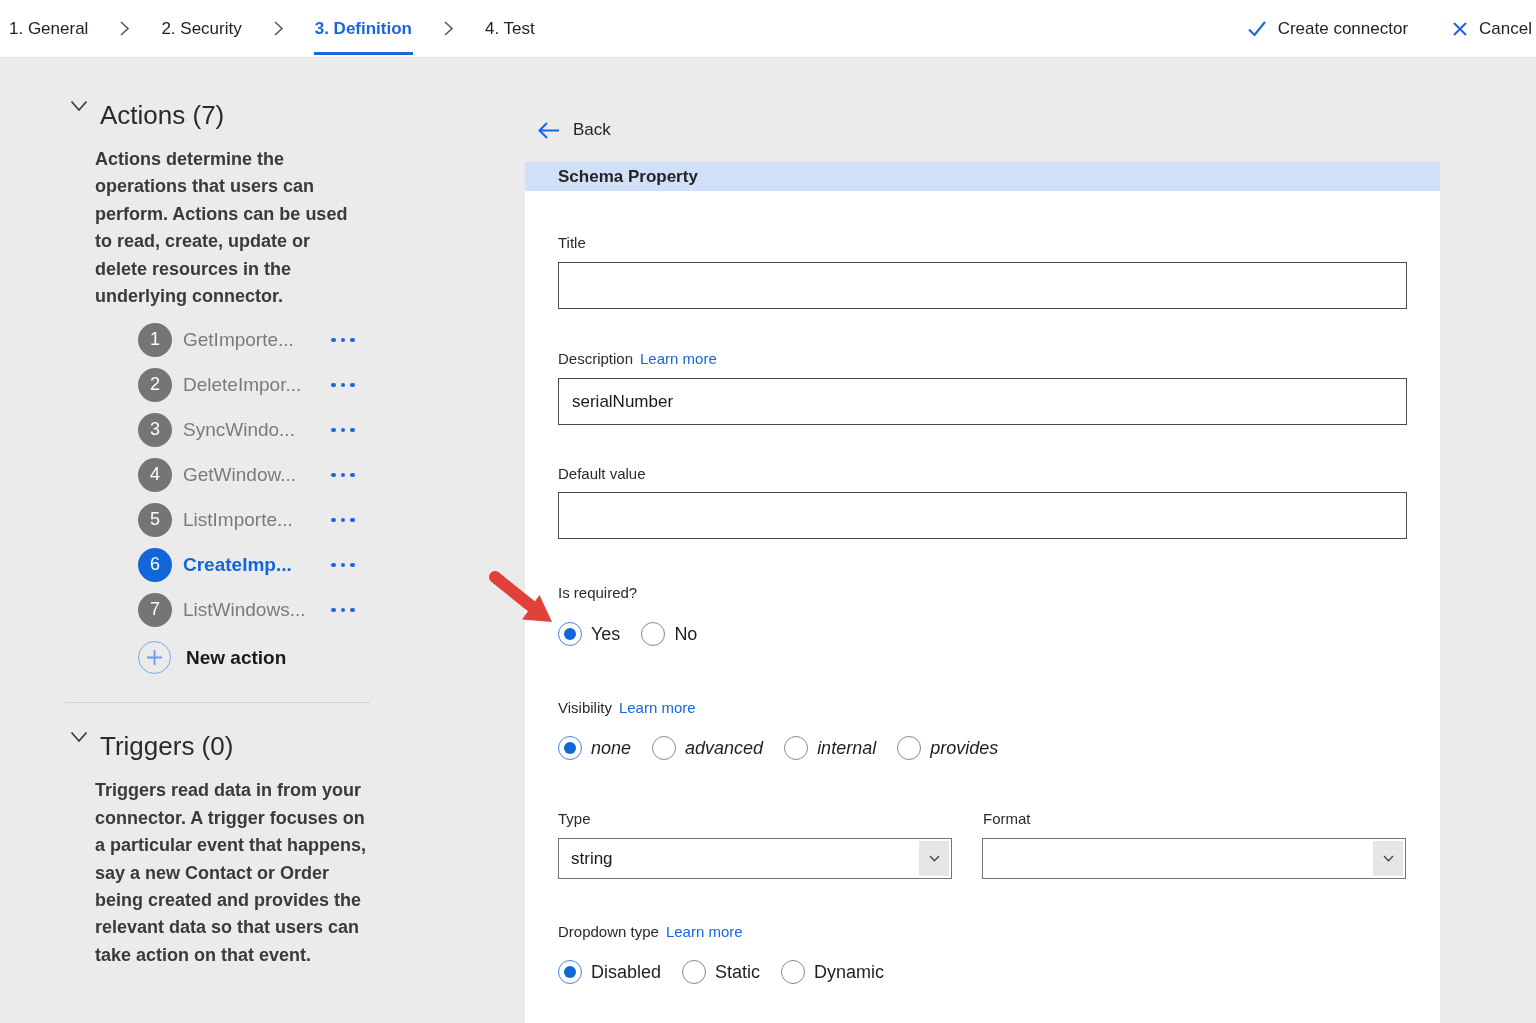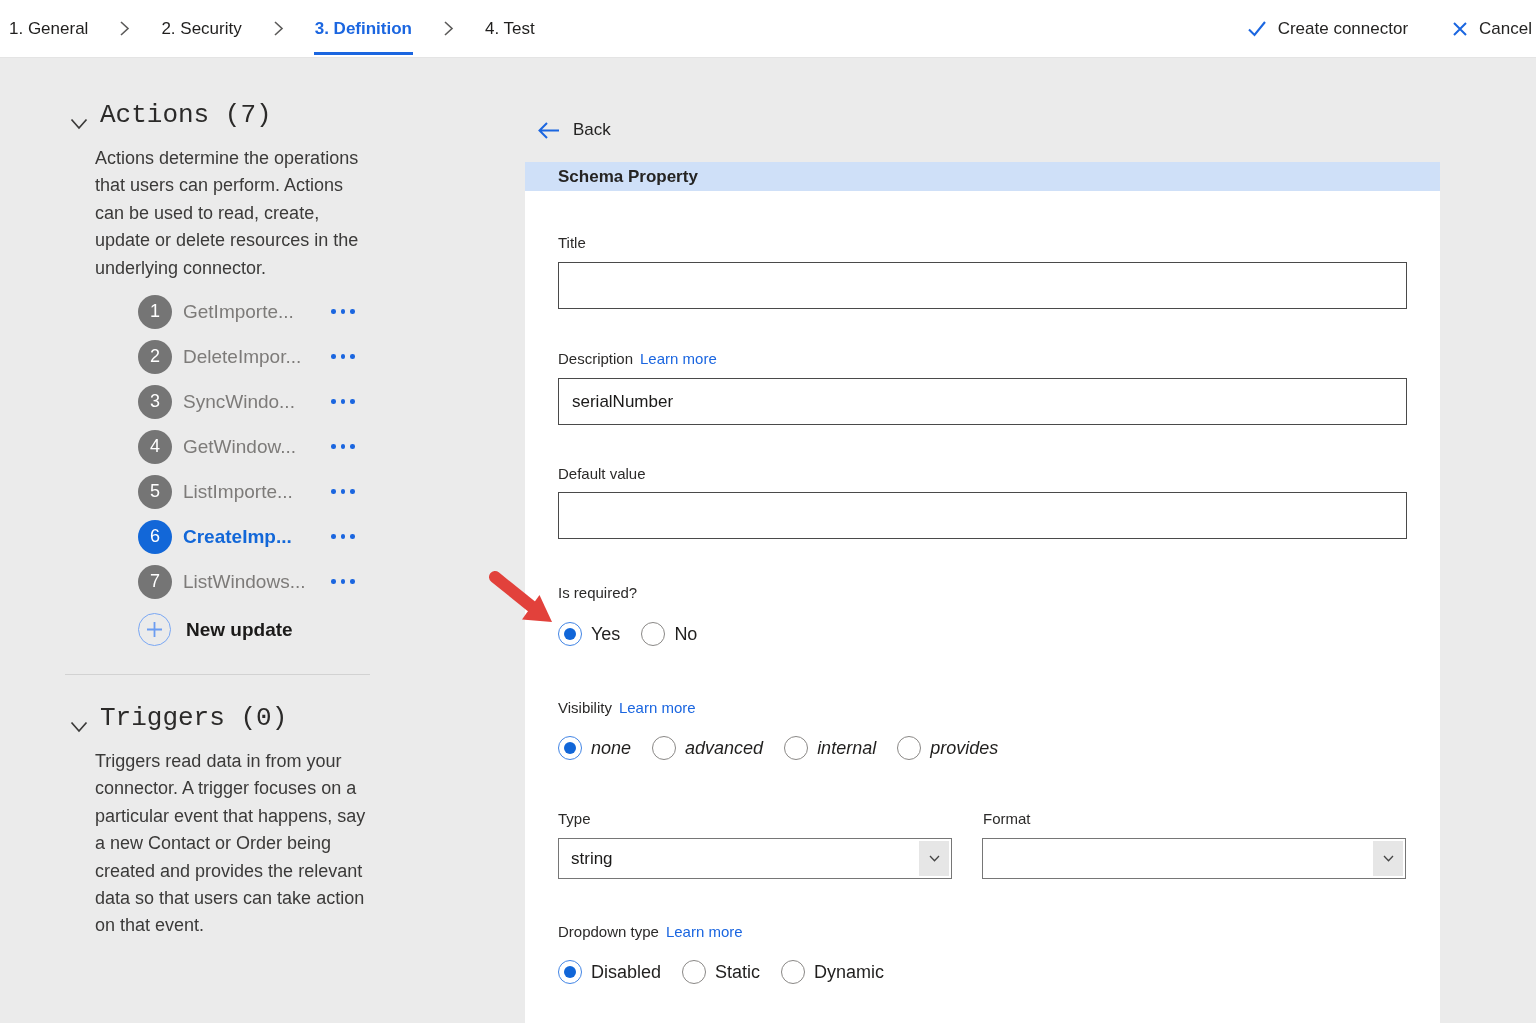--- a/index.html
+++ b/index.html
@@ -12,22 +12,22 @@
   .steps { display:flex; align-items:center; gap:31px; padding-left:9px; }
   .step { font-size:17px; color:#201f1e; position:relative; cursor:pointer; white-space:nowrap; }
   .step.active { color:#1b66e0; font-weight:bold; }
   .step.active::after { content:""; position:absolute; left:-1px; right:-1px; top:33px; height:3px; background:#1b66e0; }
   .chev { flex:none; display:block; }
   .nav-actions { margin-left:auto; display:flex; align-items:center; gap:44px; padding-right:4px; }
   .nav-btn { display:flex; align-items:center; gap:11px; font-size:17px; color:#252423; cursor:pointer; white-space:nowrap; }
 
   
   .sidebar { position:absolute; left:65px; top:100px; width:320px; }
-  .section-head { display:flex; align-items:flex-end; gap:12px; padding-left:5px; font-size:26px; color:#2b2a29; cursor:pointer;font-family:Liberation Mono, monospace; }
-  .section-desc { margin:15px 0 0 30px; width:272px; font-size:18px; line-height:27.4px; color:#3b3a39; }
+  .section-head { display:flex; align-items:flex-start; gap:12px; padding-left:5px; font-size:26px; color:#2b2a29; cursor:pointer; }
+  .section-desc { margin:15px 0 0 30px; width:272px; font-size:18px; line-height:27.4px; color:#3b3a39;font-weight:bold; }
   .action-list { margin-top:7px; }
   .action-row { display:flex; align-items:center; height:45px; padding-left:73px; cursor:pointer; }
   .num-circle { width:34px; height:34px; border-radius:50%; background:#757575; color:#fff;
                 font-size:18px; display:flex; align-items:center; justify-content:center; flex:none; }
   .action-label { margin-left:11px; font-size:19px; color:#7d7b79; width:130px; white-space:nowrap; overflow:hidden; }
   .action-row.active .num-circle { background:#1267d8; }
   .action-row.active .action-label { color:#1267d8; font-weight:bold; }
   .dots { display:flex; gap:5px; margin-left:16px; align-items:center; cursor:pointer; padding:4px 2px; }
   .dots i { width:4.5px; height:4.5px; border-radius:50%; background:#1b66e0; display:block; }
   .new-row { display:flex; align-items:center; height:45px; padding-left:73px; margin-top:3px; cursor:pointer; }
@@ -170,21 +170,21 @@
         </span>
     </div>
   </div>
 
   <div class="new-row">
     <span class="plus-circle">
       <svg width="17" height="17" viewBox="0 0 17 17">
           <path d="M8.5 1 V16 M1 8.5 H16" stroke="#6b9cf1" stroke-width="1.8"></path>
         </svg>
     </span>
-    <span class="new-label">New update</span>
+    <span class="new-label">New action</span>
   </div>
 
   <div class="side-divider"></div>
 
   <div class="section-head triggers-head">
     <svg width="18" height="12" viewBox="0 0 18 12">
         <path d="M1.5 1.5 L9 10 L16.5 1.5" fill="none" stroke="#3b3a39" stroke-width="1.7"></path>
       </svg>
     <span>Triggers (0)</span>
   </div>

